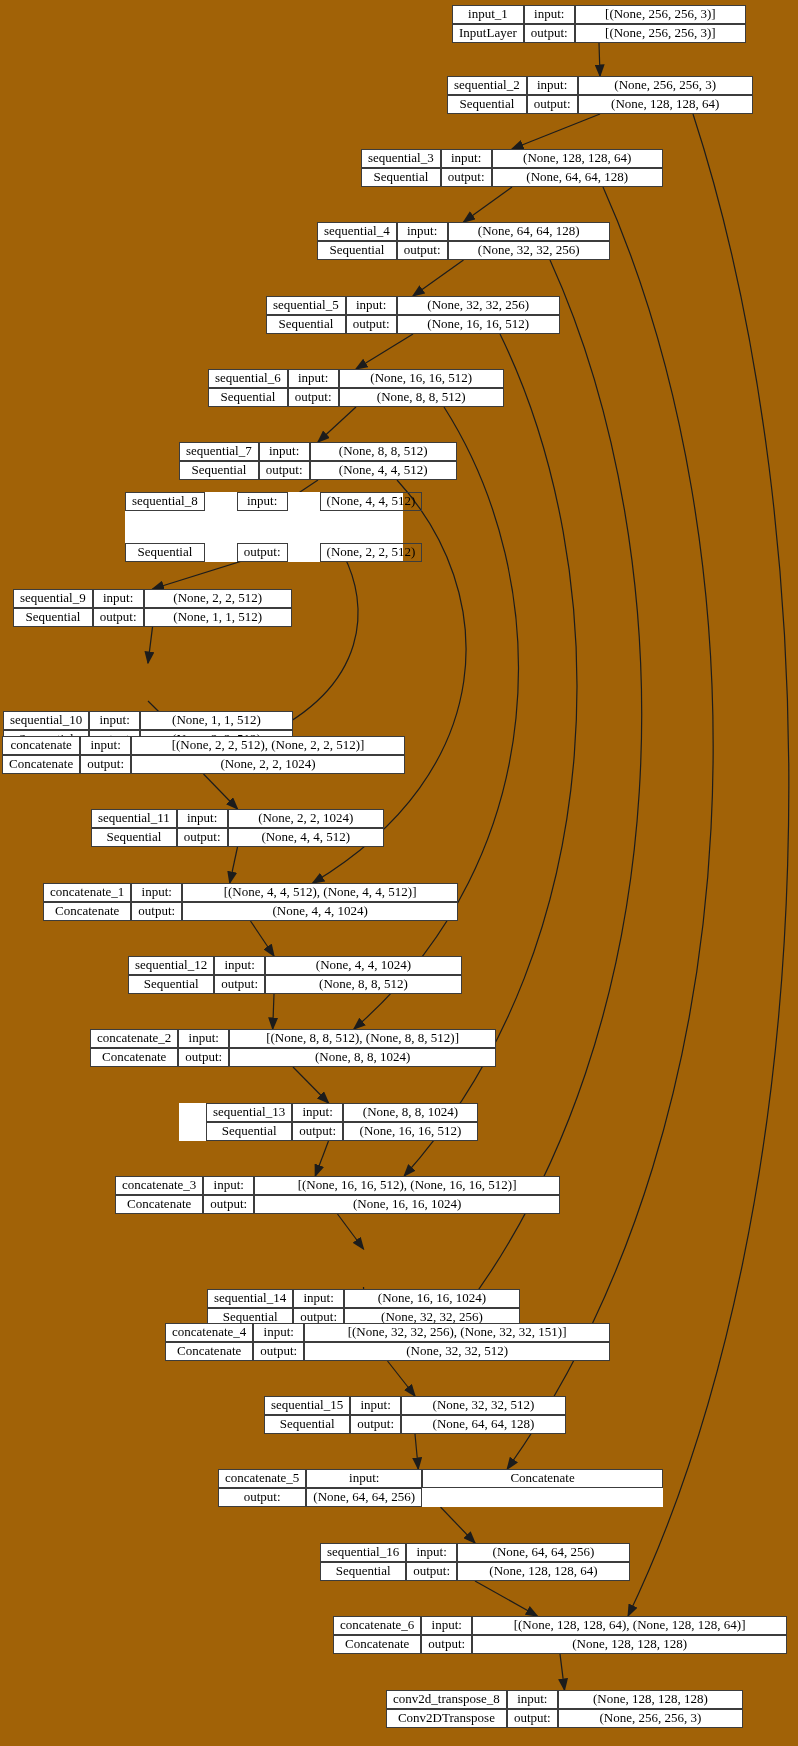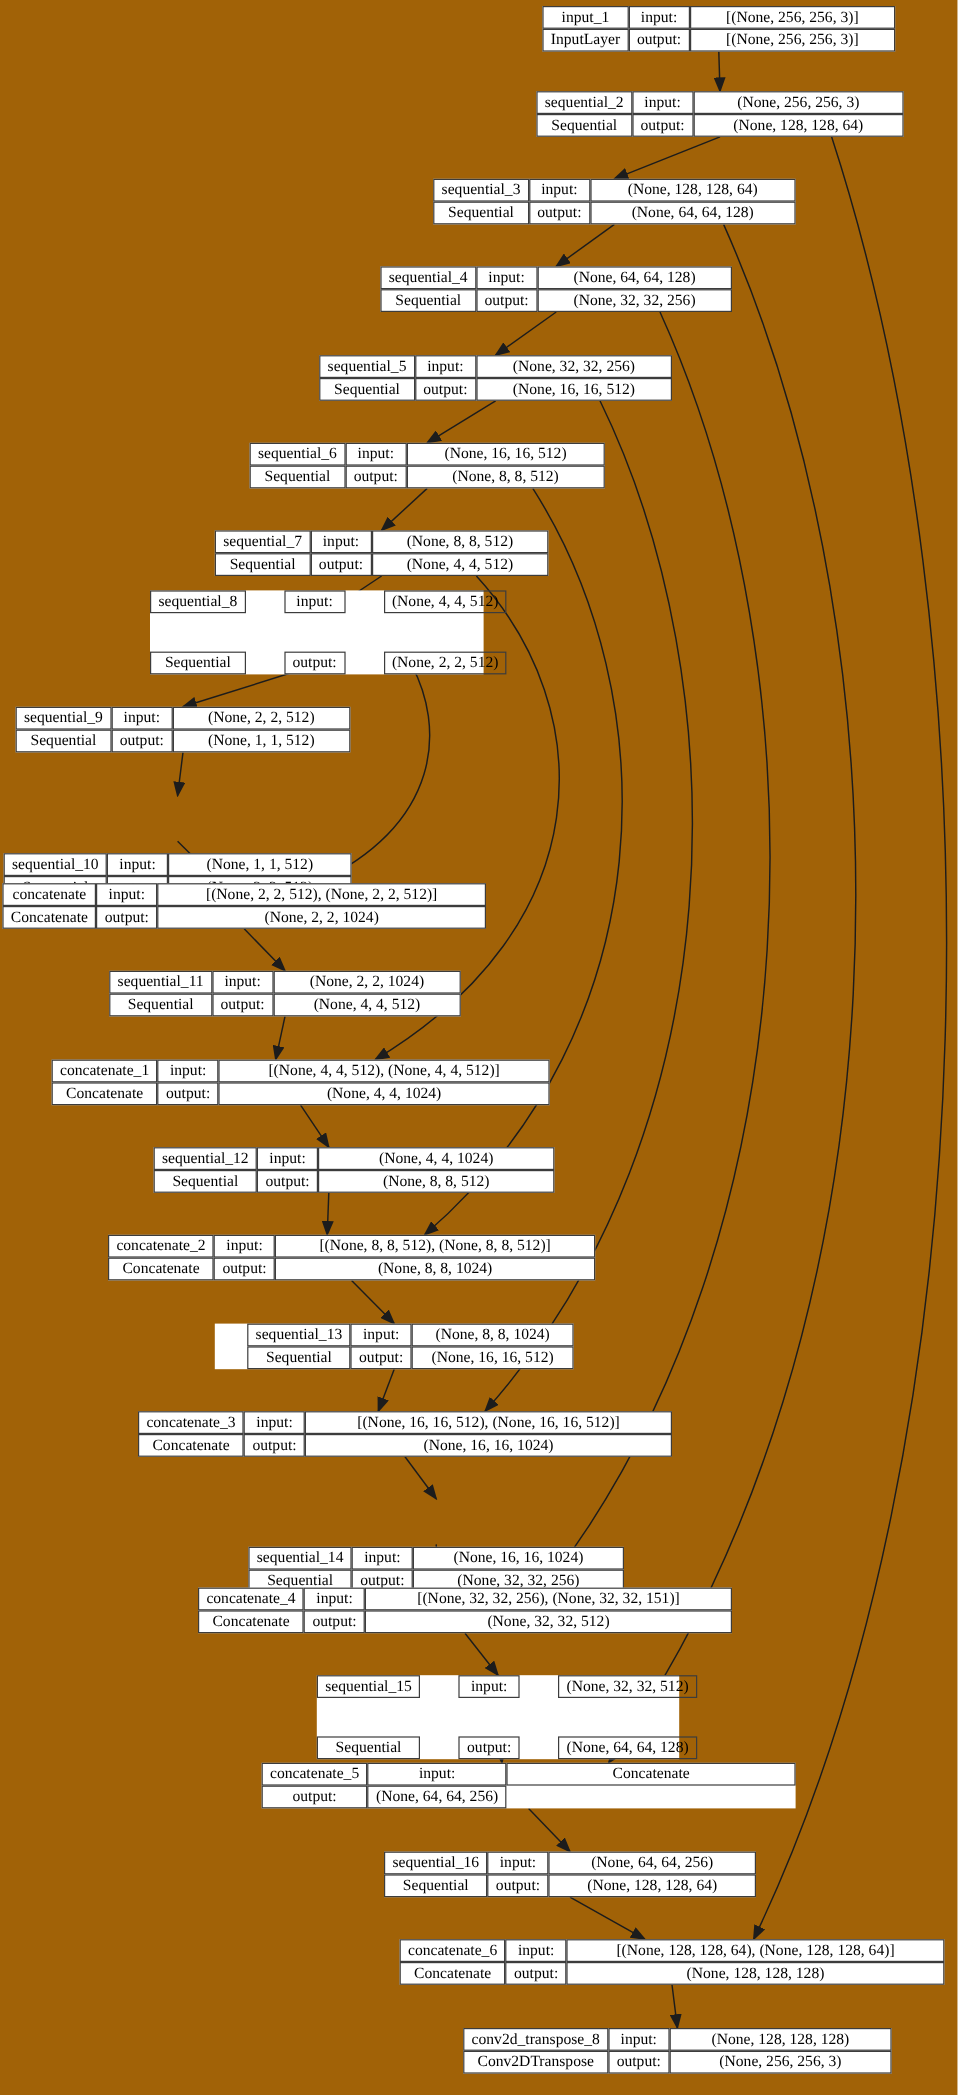--- a/index.html
+++ b/index.html
@@ -214,21 +214,21 @@
       <div class="cell">(None, 32, 32, 256)</div>
     </div>
     <div class="node" style="left: 165px; top: 1323px; width: 445px;">
       <div class="cell">concatenate_4</div>
       <div class="cell">input:</div>
       <div class="cell">[(None, 32, 32, 256), (None, 32, 32, 151)]</div>
       <div class="cell">Concatenate</div>
       <div class="cell">output:</div>
       <div class="cell">(None, 32, 32, 512)</div>
     </div>
-    <div class="node" style="left: 264px; top: 1396px; width: 302px; gap: 32px;">
+    <div class="node" style="left: 264px; top: 1396px; width: 302px;">
       <div class="cell">sequential_15</div>
       <div class="cell">input:</div>
       <div class="cell">(None, 32, 32, 512)</div>
       <div class="cell">Sequential</div>
       <div class="cell">output:</div>
       <div class="cell">(None, 64, 64, 128)</div>
     </div>
     <div class="node" style="left: 218px; top: 1469px; width: 445px;">
       <div class="cell">concatenate_5</div>
       <div class="cell">input:</div>

